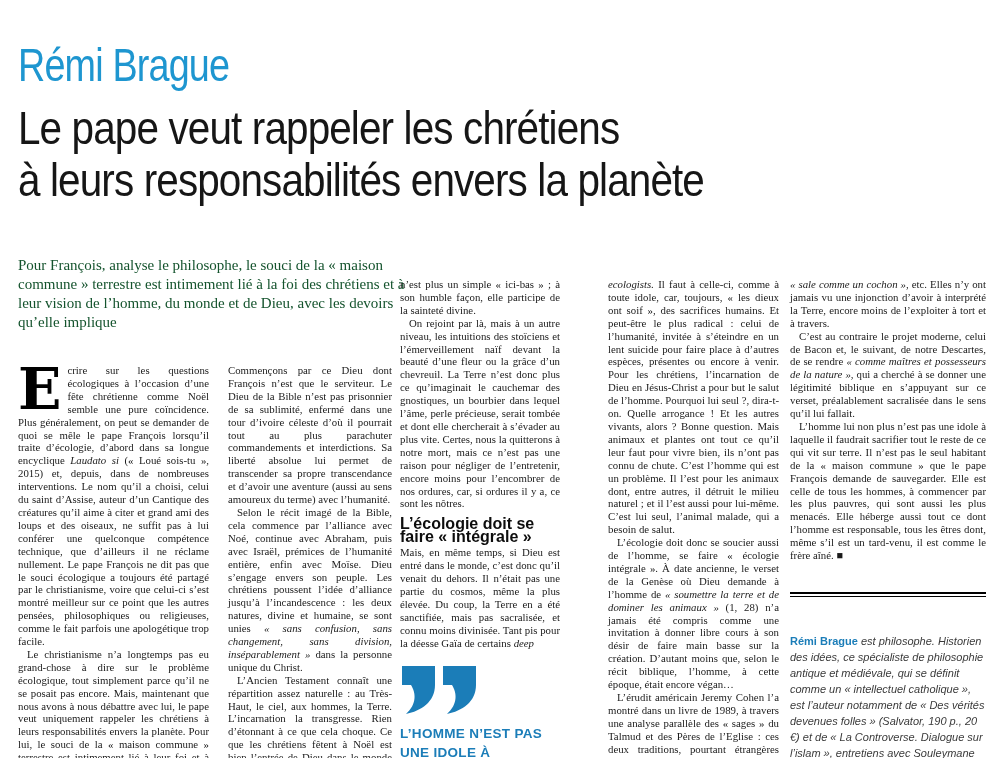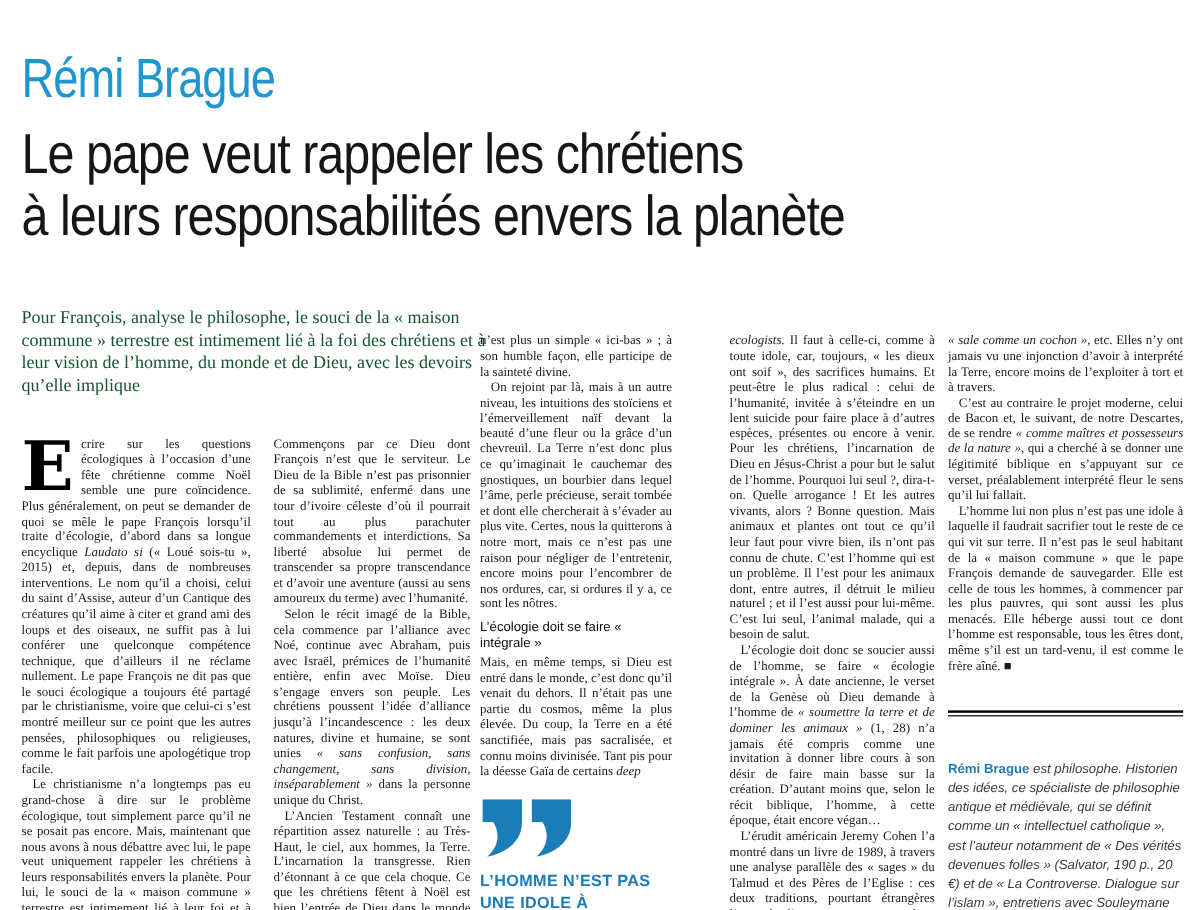--- a/index.html
+++ b/index.html
@@ -52,21 +52,21 @@
   .para{text-indent:0;}
   .para + .para{text-indent:9px;}
   .dropcap{
     float:left;
     font-family:"DejaVu Serif", serif;font-weight:700;
     font-size:57px;line-height:46px;
     padding:2px 6px 0 0;color:#000;
   }
   .subhead{
     font-family:"Liberation Sans", sans-serif;
-    font-weight:400;font-size:11px;line-height:13px;
+    font-weight:700;font-size:16px;line-height:13px;
     margin:7px 0 3px;text-align:left;color:#0d0d0d;
   }
   
   .pullquote{margin-top:16px;}
   .pq-marks{display:flex;gap:8px;margin:2px 0 10px 2px;}
   .pq-mark{display:block;}
   .pq-line{
     font-family:"Liberation Sans", sans-serif;
     font-weight:700;font-size:13.5px;line-height:19.5px;
     letter-spacing:0.3px;color:var(--quote_blue);
@@ -133,21 +133,21 @@
   </section>
 
   <section class="col col4">
     <p class="para"><span style="font-style: italic;">ecologists.</span><span> Il faut à celle-ci, comme à toute idole, car, toujours, « les dieux ont soif », des sacrifices humains. Et peut-être le plus radical : celui de l’humanité, invitée à s’éteindre en un lent suicide pour faire place à d’autres espèces, présentes ou encore à venir. Pour les chrétiens, l’incarnation de Dieu en Jésus-Christ a pour but le salut de l’homme. Pourquoi lui seul ?, dira-t-on. Quelle arrogance ! Et les autres vivants, alors ? Bonne question. Mais animaux et plantes ont tout ce qu’il leur faut pour vivre bien, ils n’ont pas connu de chute. C’est l’homme qui est un problème. Il l’est pour les animaux dont, entre autres, il détruit le milieu naturel ; et il l’est aussi pour lui-même. C’est lui seul, l’animal malade, qui a besoin de salut.</span></p>
     <p class="para"><span>L’écologie doit donc se soucier aussi de l’homme, se faire « écologie intégrale ». À date ancienne, le verset de la Genèse où Dieu demande à l’homme de </span><span style="font-style: italic;">« soumettre la terre et de dominer les animaux »</span><span> (1, 28) n’a jamais été compris comme une invitation à donner libre cours à son désir de faire main basse sur la création. D’autant moins que, selon le récit biblique, l’homme, à cette époque, était encore végan…</span></p>
     <p class="para"><span>L’érudit américain Jeremy Cohen l’a montré dans un livre de 1989, à travers une analyse parallèle des « sages » du Talmud et des Pères de l’Eglise : ces deux traditions, pourtant étrangères l’une à l’autre, ont toutes deux interprété le verset en un sens allégorique, comme la tâche pour chaque homme de soumettre en soi les vices dont les animaux sont censés être les symboles : ne pas être</span></p>
   </section>
 
   <section class="col col5">
     <p class="para"><span style="font-style: italic;">« sale comme un cochon »</span><span>, etc. Elles n’y ont jamais vu une injonction d’avoir à interprété la Terre, encore moins de l’exploiter à tort et à travers.</span></p>
-    <p class="para"><span>C’est au contraire le projet moderne, celui de Bacon et, le suivant, de notre Descartes, de se rendre </span><span style="font-style: italic;">« comme maîtres et possesseurs de la nature »</span><span>, qui a cherché à se donner une légitimité biblique en s’appuyant sur ce verset, préalablement interprété fleur le sens qu’il lui fallait.</span></p>
+    <p class="para"><span>C’est au contraire le projet moderne, celui de Bacon et, le suivant, de notre Descartes, de se rendre </span><span style="font-style: italic;">« comme maîtres et possesseurs de la nature »</span><span>, qui a cherché à se donner une légitimité biblique en s’appuyant sur ce verset, préalablement sacralisée dans le sens qu’il lui fallait.</span></p>
     <p class="para"><span>L’homme lui non plus n’est pas une idole à laquelle il faudrait sacrifier tout le reste de ce qui vit sur terre. Il n’est pas le seul habitant de la « maison commune » que le pape François demande de sauvegarder. Elle est celle de tous les hommes, à commencer par les plus pauvres, qui sont aussi les plus menacés. Elle héberge aussi tout ce dont l’homme est responsable, tous les êtres dont, même s’il est un tard-venu, il est comme le frère aîné. ■</span></p>
 
     <div class="rule"></div>
 
     <p class="bio"><span class="bio-name">Rémi Brague</span><span> est philosophe. Historien des idées, ce spécialiste de philosophie antique et médiévale, qui se définit comme un « intellectuel catholique », est l’auteur notamment de « Des vérités devenues folles » (Salvator, 190 p., 20 €) et de « La Controverse. Dialogue sur l’islam », entretiens avec Souleymane Bachir Diagne (Stock/Philosophie Magazine Editeur, 192 p., 18 €).</span></p>
   </section>
 
 </div>
 
 </body></html>

